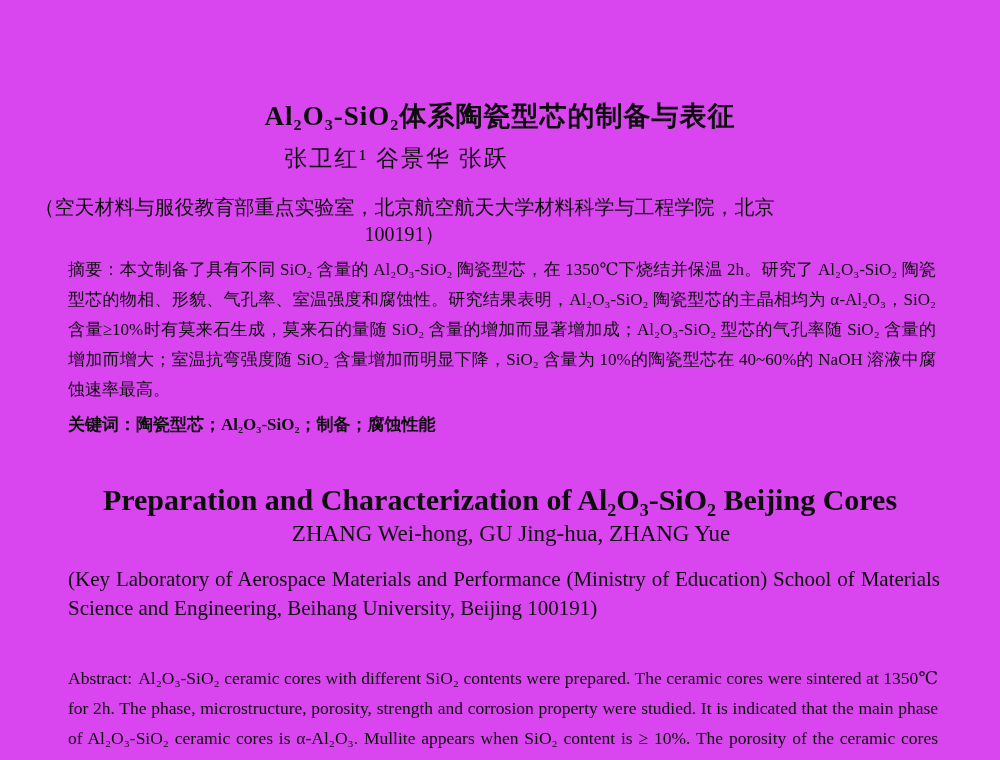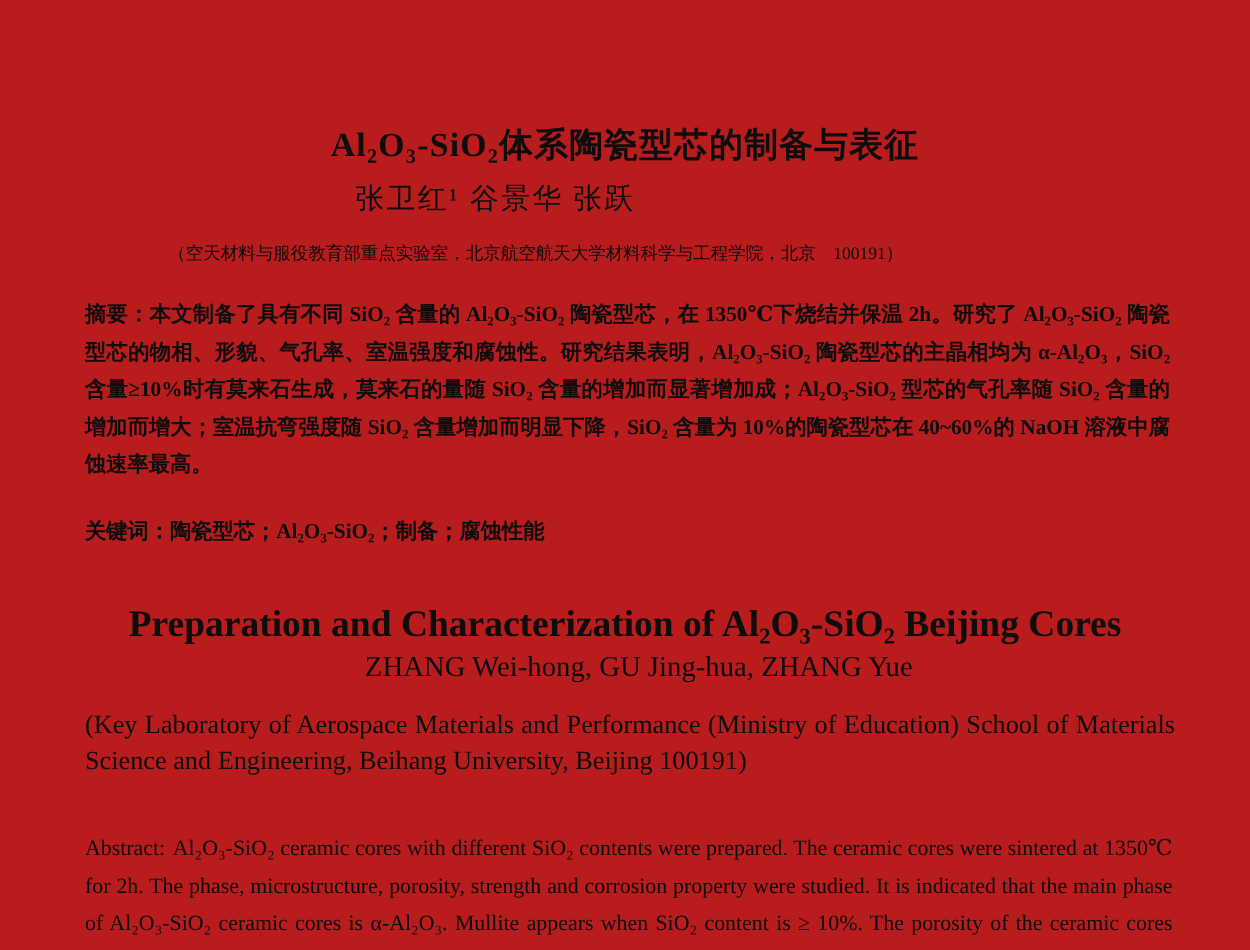--- a/index.html
+++ b/index.html
@@ -4,21 +4,21 @@
 <style>
   html, body {
     margin: 0;
     padding: 0;
     background: #ffffff;
   }
   #page {
     position: relative;
     width: 1000px;
     height: 760px;
-    background: #b91c1c;
+    background: #d946ef;
     overflow: hidden;
     font-family: "Liberation Serif", "DejaVu Serif", serif;
     color: #0d0d0d;
   }
   .center { text-align: center; }
 
   #cn-title {
     position: absolute;
     top: 80px;
     left: 0;
@@ -33,30 +33,29 @@
     left: 0;
     width: 793px;
     font-size: 23px;
     letter-spacing: 2px;
   }
   #cn-affiliation {
     position: absolute;
     top: 194px;
     left: 0;
     width: 809px;
-    font-size: 14px;
-    margin-left: 24px;
+    font-size: 20px;
   }
   #cn-abstract {
     position: absolute;
-    top: 220px;
+    top: 238px;
     left: 68px;
     width: 868px;
     font-size: 17px;
-    font-weight: bold;
+    font-weight: normal;
     line-height: 30px;
     text-align: justify;
   }
   #cn-keywords {
     position: absolute;
     top: 396px;
     left: 68px;
     width: 868px;
     font-size: 17px;
     font-weight: bold;

